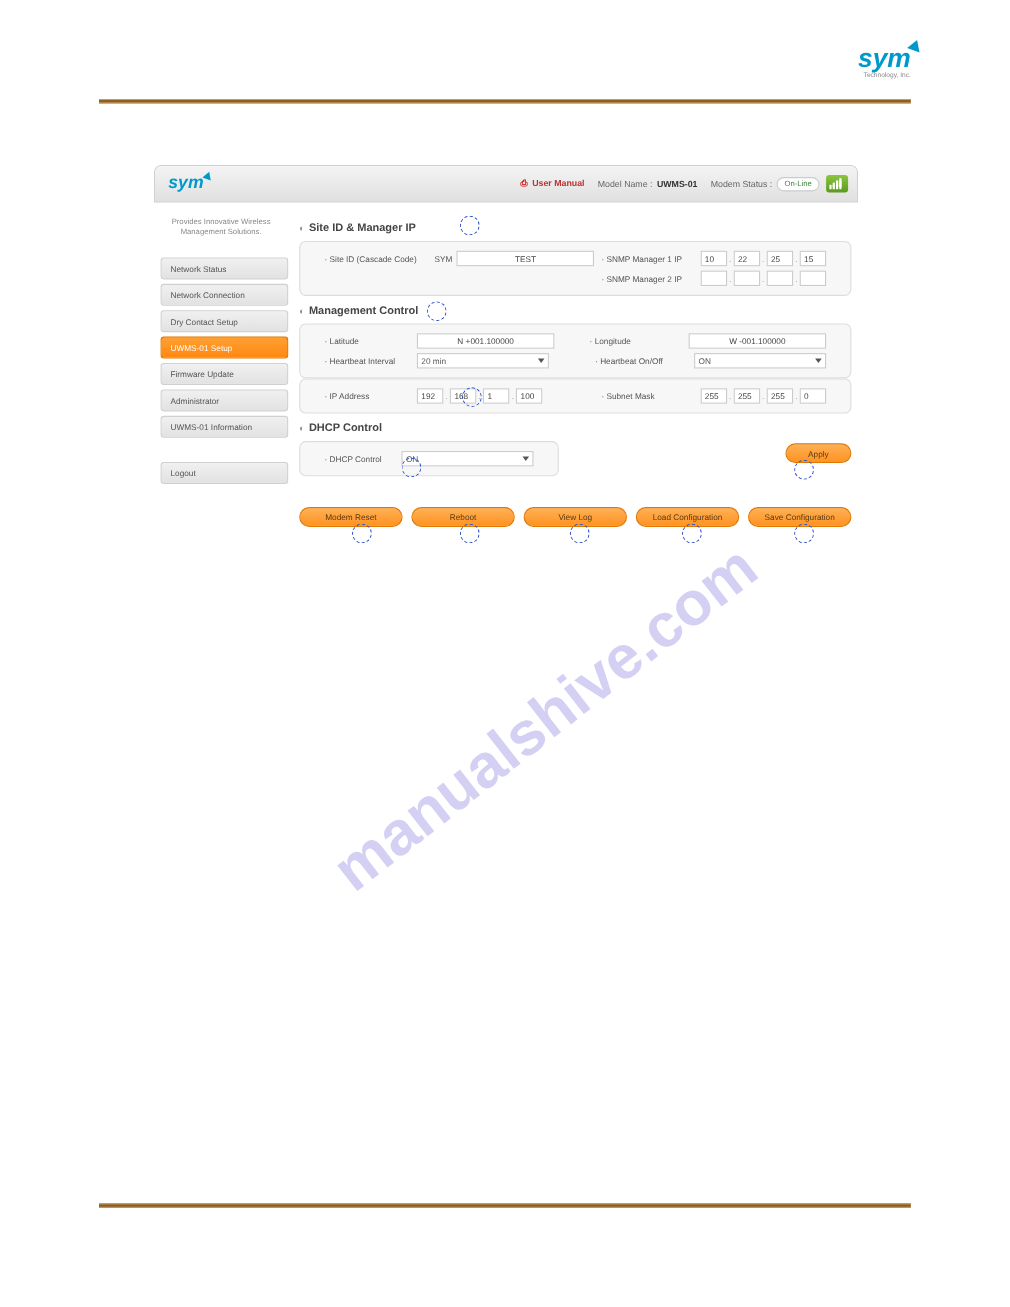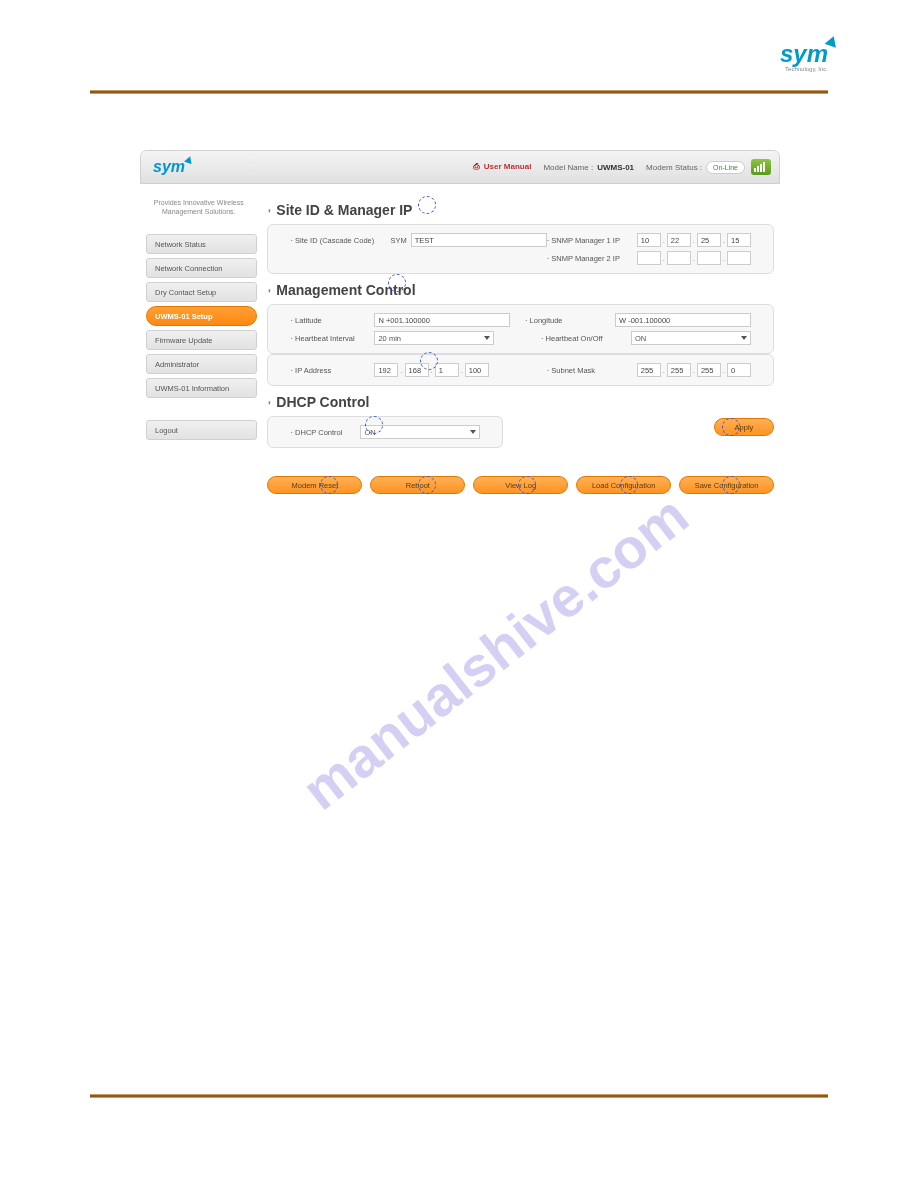--- a/index.html
+++ b/index.html
@@ -158,27 +158,26 @@
     color: #555;
     display: flex;
     align-items: center;
     padding-left: 8px;
     cursor: pointer;
   }
   .nav-item.active {
     background: linear-gradient(#ffa033, #ff8811);
     border-color: #e07700;
     color: #fff;
-    font-weight: bold;
-    border-radius: 10px;
+    font-weight: normal;
   }
   .nav-gap { height: 18px; }
   .content { flex: 1; padding: 10px 6px 0 10px; }
   .section-title {
-    font-size: 14px;
+    font-size: 10px;
     font-weight: bold;
     color: #444;
     margin: 8px 0 6px 0;
     display: flex;
     align-items: center;
   }
   .section-title::before {
     content: '◐';
     color: #888;
     margin-right: 4px;
@@ -199,21 +198,21 @@
   .field-label2 { width: 90px; }
   .field-label2::before { content: '· '; }
   .inp {
     border: 1px solid #ccc;
     background: #fff;
     height: 14px;
     font-size: 7.5px;
     padding: 0 3px;
     color: #444;
   }
-  .inp.wide { width: 136px; }
+  .inp.wide { width: 125px; text-align: center; }
   .inp.oct { width: 24px; text-align: left; }
   .dot { margin: 0 2px; color: #888; }
   .sel {
     border: 1px solid #ccc;
     background: #fff;
     height: 14px;
     font-size: 7.5px;
     padding: 0 3px;
     position: relative;
     display: inline-flex;

